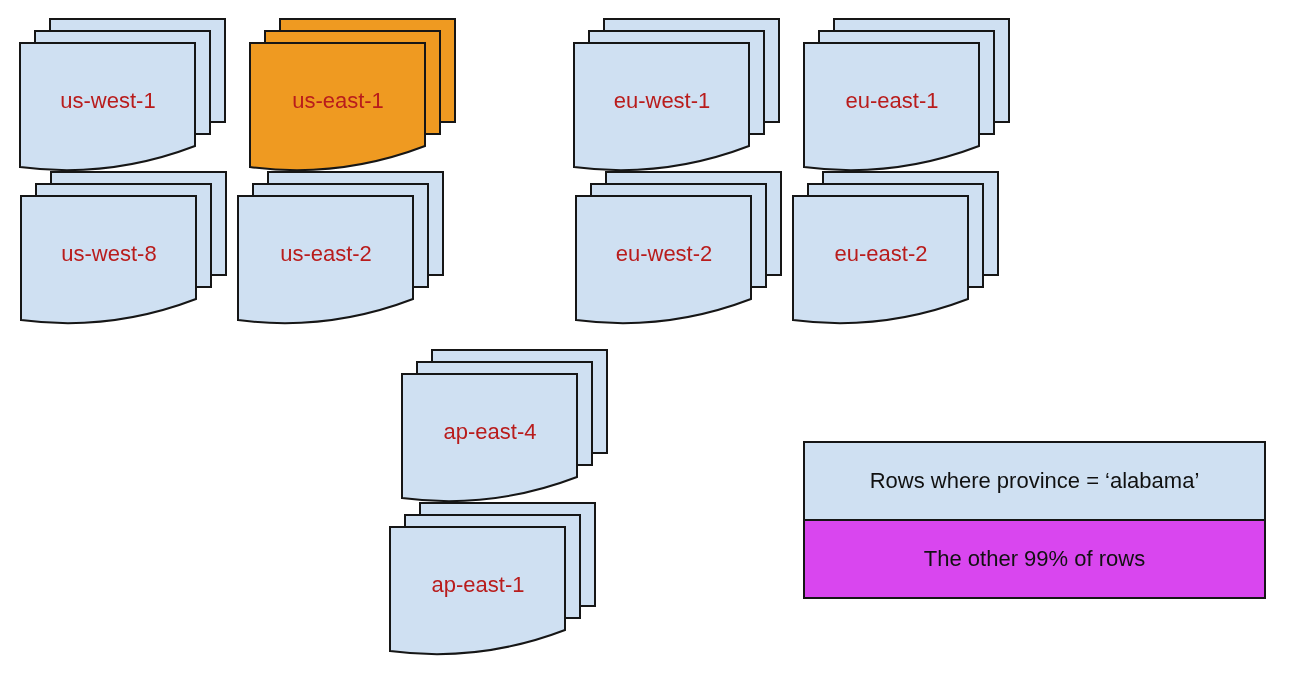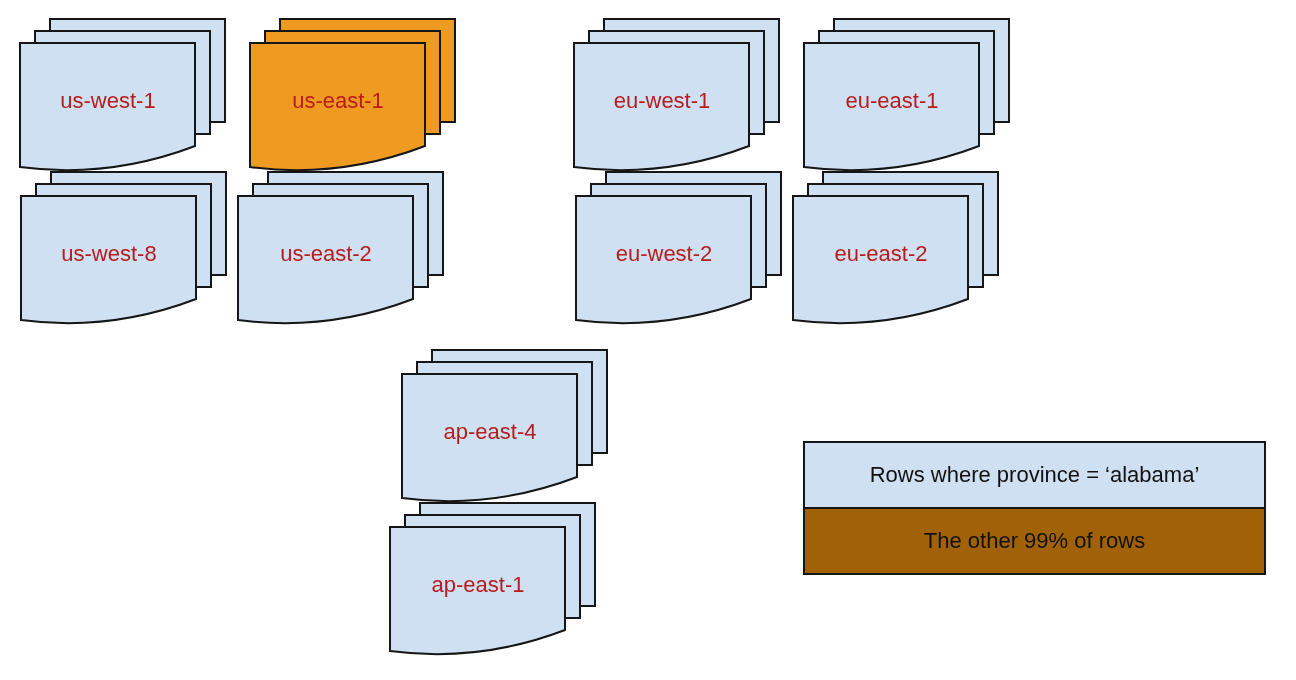--- a/index.html
+++ b/index.html
@@ -42,21 +42,21 @@
   }
   #legend {
     position: absolute;
     left: 803px;
     top: 441px;
     width: 463px;
     border: 2px solid #161616;
     box-sizing: border-box;
   }
   .legend-row {
-    height: 64px;
+    height: 76px;
     display: flex;
     align-items: center;
     justify-content: center;
     font-size: 22px;
     color: #111111;
     border-top: 2px solid #161616;
   }
   .legend-row:first-child {
     border-top: none;
   }
@@ -145,17 +145,17 @@
           <path d="M0 0 H175 V103 C120 124 60 132 0 124 Z" transform="translate(1,25)" fill="#cfe0f2" stroke="#161616" stroke-width="2"></path>
         </svg>
         <div class="stack-label">ap-east-1</div>
       </div>
     </div>
 
   <div id="legend">
     <div class="legend-row" id="legend-row-0" style="background: rgb(207, 224, 242);">
       <span>Rows where province = ‘alabama’</span>
     </div>
-    <div class="legend-row" id="legend-row-1" style="background: #a16207;">
+    <div class="legend-row" id="legend-row-1" style="background: #d946ef;">
       <span>The other 99% of rows</span>
     </div>
   </div>
 </div>
 
 </body></html>

